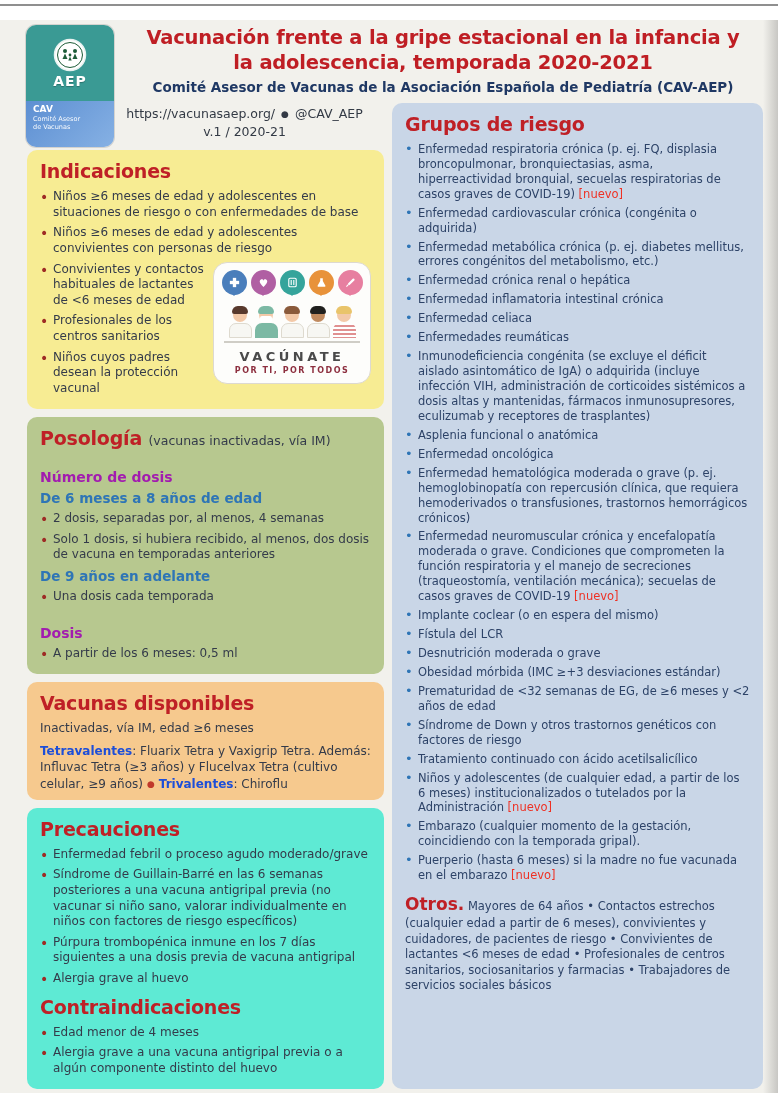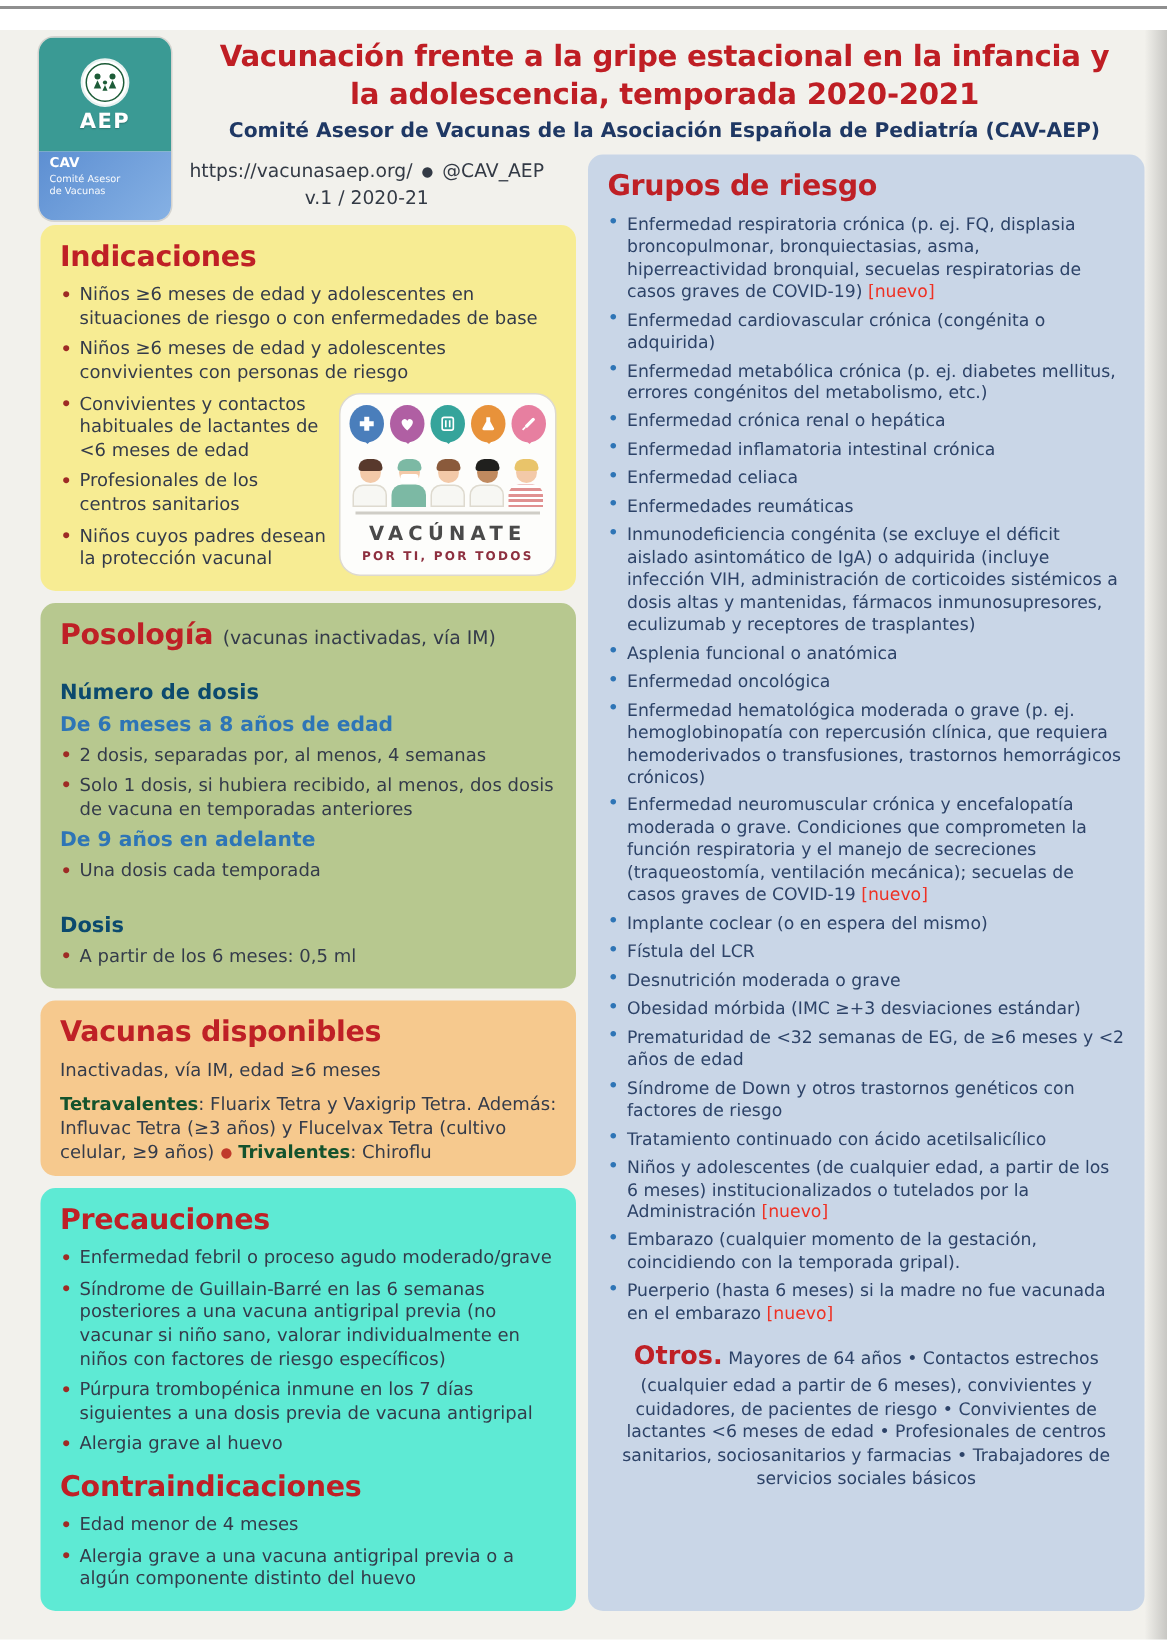--- a/index.html
+++ b/index.html
@@ -46,21 +46,21 @@
   .red-bullets li::before{content:"•";position:absolute;left:0;top:-1px;color:#9e2b25;font-size:14px;}
   .blue-bullets{font-size:11.5px;color:#2d4368;}
   .blue-bullets li{margin-bottom:4px;}
   .blue-bullets li::before{content:"•";position:absolute;left:0;top:-1px;color:#2e75b6;font-size:13px;}
   .nuevo{color:#ee3124;}
 
   .ind-row{display:flex;gap:6px;}
   .ind-row ul{flex:1;}
 
   
-  .sticker{width:145px;flex:none;background:#fdfdfb;border:1px solid #ddd9d0;border-radius:14px;padding:7px 6px 8px;box-sizing:border-box;align-self:flex-start;}
+  .sticker{width:158px;flex:none;background:#fdfdfb;border:1px solid #ddd9d0;border-radius:14px;padding:7px 6px 8px;box-sizing:border-box;align-self:flex-start;}
   .bubbles{display:flex;justify-content:center;gap:4px;margin-bottom:9px;}
   .bubble{position:relative;width:25px;height:25px;border-radius:50%;display:flex;align-items:center;justify-content:center;}
   .bubble::after{content:"";position:absolute;bottom:-5px;left:50%;transform:translateX(-50%);border:4px solid transparent;}
   .b1{background:#4a7ebb}.b1::after{border-top-color:#4a7ebb}
   .b2{background:#b05fa3}.b2::after{border-top-color:#b05fa3}
   .b3{background:#35a49b}.b3::after{border-top-color:#35a49b}
   .b4{background:#e8923a}.b4::after{border-top-color:#e8923a}
   .b5{background:#e77fa0}.b5::after{border-top-color:#e77fa0}
   .people{display:flex;justify-content:center;gap:3px;height:34px;align-items:flex-end;}
   .person{display:flex;flex-direction:column;align-items:center;}
@@ -72,33 +72,33 @@
   .p2 .head::after{content:"";position:absolute;left:1px;right:1px;bottom:0;height:6px;background:#fff;border-radius:2px;}
   .p3 .head::before{background:#8a5a3b;}            .p3 .torso{background:#f7f7f3;border:1px solid #dedacf;box-sizing:border-box;}
   .p4 .head{background:#c08a5f;} .p4 .head::before{background:#20201e;} .p4 .torso{background:#f7f7f3;border:1px solid #dedacf;box-sizing:border-box;}
   .p5 .head::before{background:#e9c46a;}            .p5 .torso{background:repeating-linear-gradient(180deg,#fff 0 2px,#e09090 2px 4px);}
   .desk{height:2px;background:#cfcdc6;margin:3px 4px 6px;}
   .stk-title{text-align:center;color:#4a4a4a;font-weight:bold;font-size:13px;letter-spacing:3.5px;}
   .stk-slogan{text-align:center;color:#8d2f3f;font-weight:bold;font-size:8px;letter-spacing:1.5px;margin-top:2px;}
 
   
   .h-note{font-weight:normal;font-size:12.5px;color:#343b4a;letter-spacing:0;}
-  .red-sub{margin:20px 0 5px;font-size:14px;color:#0c4a6e;}
+  .red-sub{margin:20px 0 5px;font-size:14px;color:#a21caf;}
   .blue-sub{margin:5px 0 5px;font-size:13.5px;color:#2e75b6;}
 
   
   .intro{margin:0 0 8px;font-size:12px;}
   .vac-par{margin:0;font-size:12px;line-height:1.35;}
-  .blue-bold{color:#14532d;font-weight:bold;}
+  .blue-bold{color:#1d4ed8;font-weight:bold;}
   .red-dot{color:#c0392b;font-size:9px;margin:0 4px;vertical-align:1px;}
 
   .box-pink h2.second{margin-top:9px;}
 
   
-  .otros{margin:10px 0 0;font-size:11.5px;line-height:1.35;color:#2d4368;text-align:center;}
+  .otros{margin:10px 0 0;font-size:11.5px;line-height:1.35;color:#2d4368;}
   .otros-title{color:#bf2026;font-weight:bold;font-size:17px;}
 
   
   footer{margin-top:6px;text-align:center;line-height:1.4;}
   .f1{font-size:12.5px;color:#2f3640;}
 </style>
 </head>
 <body>
 
 <div class="page">

